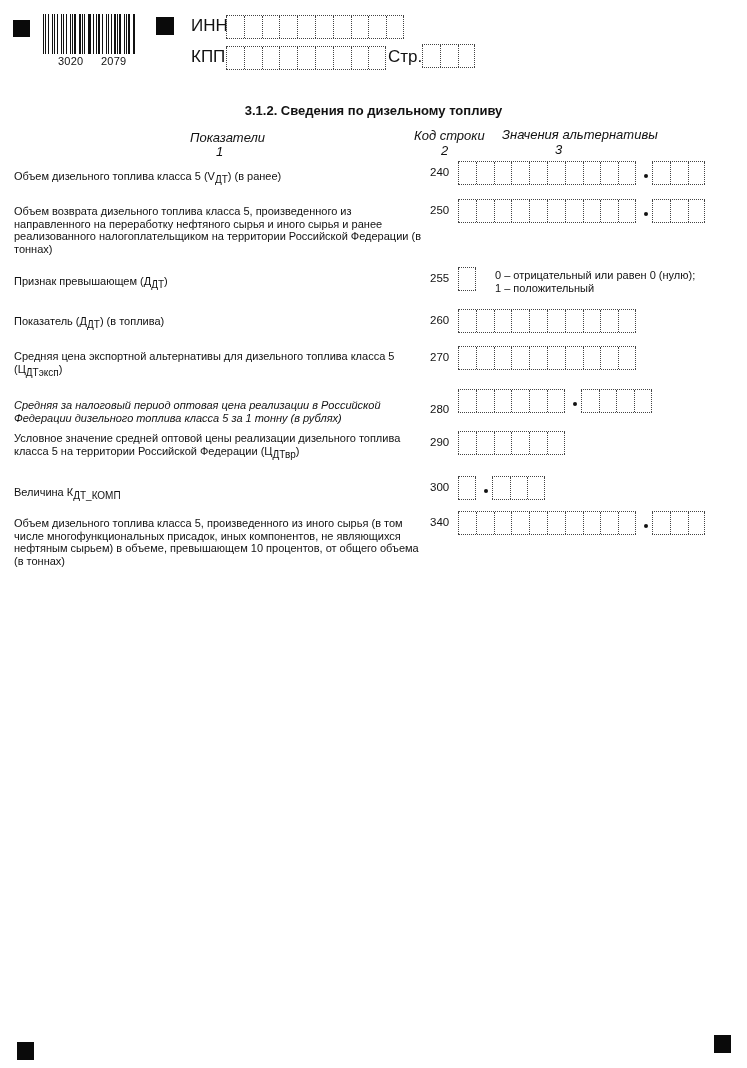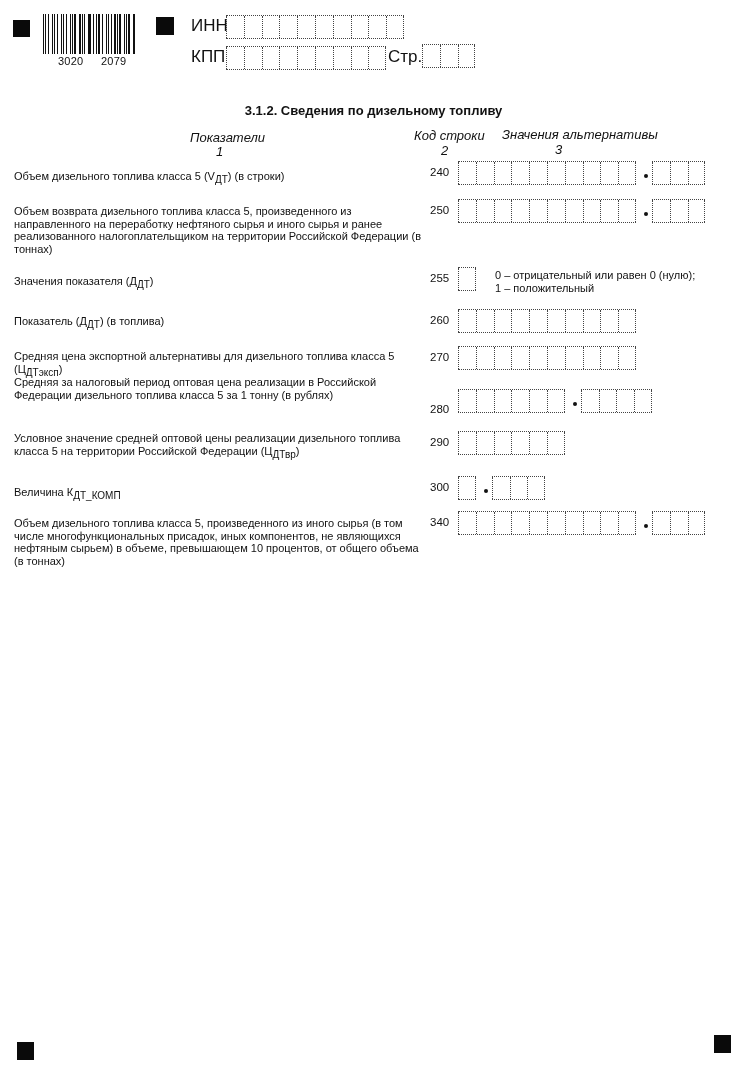--- a/index.html
+++ b/index.html
@@ -104,21 +104,21 @@
 <div class="title">3.1.2. Сведения по дизельному топливу</div>
 
 <div class="colhead" style="left:190px;top:130px;">Показатели</div>
 <div class="colhead" style="left:216px;top:144px;">1</div>
 <div class="colhead" style="left:414px;top:128px;font-style:italic;">Код строки</div>
 <div class="colhead" style="left:441px;top:143px;">2</div>
 <div class="colhead" style="left:502px;top:127px;">Значения альтернативы</div>
 <div class="colhead" style="left:555px;top:142px;">3</div>
 
 <div id="rows">
-    <div class="label" style="top: 170px;"><span>Объем дизельного топлива класса 5 (V</span><sub>ДТ</sub><span>) (в строки)</span></div>
+    <div class="label" style="top: 170px;"><span>Объем дизельного топлива класса 5 (V</span><sub>ДТ</sub><span>) (в ранее)</span></div>
     <div class="code" style="top: 166px;">240</div>
     <div class="cells" style="left: 458px; top: 161px;">
       <div class="cell"></div>
       <div class="cell"></div>
       <div class="cell"></div>
       <div class="cell"></div>
       <div class="cell"></div>
       <div class="cell"></div>
       <div class="cell"></div>
       <div class="cell"></div>
@@ -144,21 +144,21 @@
       <div class="cell"></div>
       <div class="cell"></div>
       <div class="cell"></div>
     </div>
     <div class="dotsep" style="left: 644px; top: 212px;"></div>
     <div class="cells" style="left: 652px; top: 199px;">
       <div class="cell"></div>
       <div class="cell"></div>
       <div class="cell"></div>
     </div>
-    <div class="label" style="top: 275px;"><span>Значения показателя (Д</span><sub>ДТ</sub><span>)</span></div>
+    <div class="label" style="top: 275px;"><span>Признак превышающем (Д</span><sub>ДТ</sub><span>)</span></div>
     <div class="code" style="top: 272px;">255</div>
     <div class="cells" style="left: 458px; top: 267px;">
       <div class="cell"></div>
     </div>
     <div class="note" style="top: 269px;">
       <div>0 – отрицательный или равен 0 (нулю);</div>
       <div>1 – положительный</div>
     </div>
     <div class="label" style="top: 315px;"><span>Показатель (Д</span><sub>ДТ</sub><span>) (в топлива)</span></div>
     <div class="code" style="top: 314px;">260</div>
@@ -181,21 +181,21 @@
       <div class="cell"></div>
       <div class="cell"></div>
       <div class="cell"></div>
       <div class="cell"></div>
       <div class="cell"></div>
       <div class="cell"></div>
       <div class="cell"></div>
       <div class="cell"></div>
       <div class="cell"></div>
     </div>
-    <div class="label" style="top: 376px;"><span>Средняя за налоговый период оптовая цена реализации в Российской Федерации дизельного топлива класса 5 за 1 тонну (в рублях)</span></div>
+    <div class="label" style="top: 399px; font-style: italic;"><span>Средняя за налоговый период оптовая цена реализации в Российской Федерации дизельного топлива класса 5 за 1 тонну (в рублях)</span></div>
     <div class="code" style="top: 403px;">280</div>
     <div class="cells" style="left: 458px; top: 389px;">
       <div class="cell"></div>
       <div class="cell"></div>
       <div class="cell"></div>
       <div class="cell"></div>
       <div class="cell"></div>
       <div class="cell"></div>
     </div>
     <div class="dotsep" style="left: 572.8px; top: 402px;"></div>

